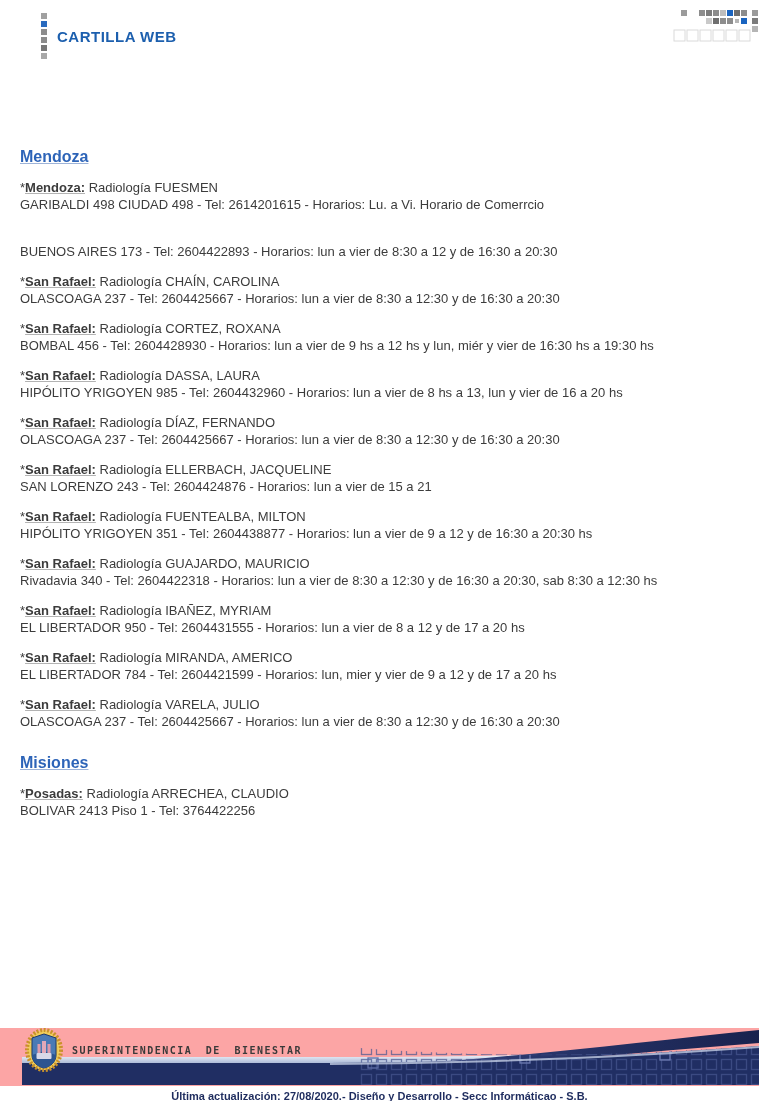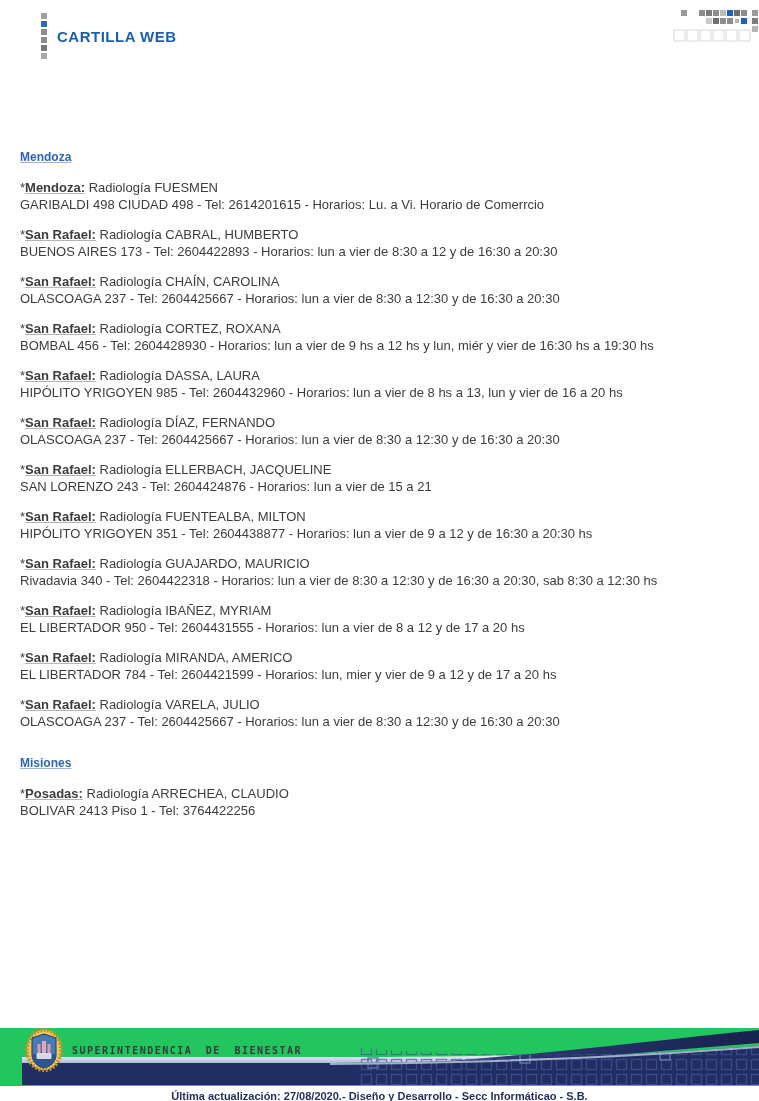--- a/index.html
+++ b/index.html
@@ -17,33 +17,33 @@
   .bs4{background:#8c8c8c;} .bs5{background:#787878;} .bs6{background:#a8a8a8;}
   .brand-title{
     color:#1c5fae;font-weight:bold;font-size:15px;letter-spacing:0.5px;
     font-family:"Liberation Sans", sans-serif;
   }
   .mosaic{position:absolute;right:2px;top:8px;}
 
   
   .listing{position:absolute;left:20px;top:137px;width:720px;font-size:13px;line-height:17px;}
   .section-heading{
-    color:#2d64b8;font-weight:bold;font-size:12px;line-height:20px;
+    color:#2d64b8;font-weight:bold;font-size:16px;line-height:20px;
     margin:10px 0 12px 0;text-decoration:underline;text-decoration-color:#9db3d8;
     cursor:pointer;display:inline-block;
   }
   .heading-row{margin:0;}
   .entry{margin:0 0 13px 0;}
   .entry .city{
     font-weight:bold;text-decoration:underline;text-decoration-color:#b3b3b3;color:#3c3c3c;
   }
   .entry .bullet{color:#3c3c3c;}
 
   
-  .footer{position:absolute;left:0;top:1028px;width:759px;height:73px;background:#22c55e;}
+  .footer{position:absolute;left:0;top:1028px;width:759px;height:73px;background:#fca5a5;}
   .footer-swoosh{position:absolute;left:0;top:0;}
   .org-block{position:absolute;left:24px;top:0px;display:flex;align-items:center;}
   .org-logo{margin-right:8px;}
   .org-name{
     font-family:"DejaVu Sans Mono", monospace;font-size:10px;font-weight:bold;
     color:#3a3a3a;letter-spacing:1.5px;word-spacing:6px;white-space:nowrap;
   }
   .update-bar{
     position:absolute;left:0;top:58px;width:759px;height:27px;background:#ffffff;
     text-align:center;
@@ -105,21 +105,21 @@
   </svg>
 </div>
 
 <div class="listing">
     <div class="heading-row"><a class="section-heading">Mendoza</a></div>
     <p class="entry">
     <span><span class="bullet">*</span><span class="city">Mendoza:</span><span> Radiología FUESMEN</span></span><br>
     <span>GARIBALDI 498 CIUDAD 498 - Tel: 2614201615 - Horarios: Lu. a Vi. Horario de Comerrcio</span>
   </p>
     <p class="entry">
-    <span><span class="bullet">*</span><span class="city">San Rafael:</span><span> Radiología CABRAL, HUMBERTO</span></span><br>
+    <br>
     <span>BUENOS AIRES 173 - Tel: 2604422893 - Horarios: lun a vier de 8:30 a 12 y de 16:30 a 20:30</span>
   </p>
     <p class="entry">
     <span><span class="bullet">*</span><span class="city">San Rafael:</span><span> Radiología CHAÍN, CAROLINA</span></span><br>
     <span>OLASCOAGA 237 - Tel: 2604425667 - Horarios: lun a vier de 8:30 a 12:30 y de 16:30 a 20:30</span>
   </p>
     <p class="entry">
     <span><span class="bullet">*</span><span class="city">San Rafael:</span><span> Radiología CORTEZ, ROXANA</span></span><br>
     <span>BOMBAL 456 - Tel: 2604428930 - Horarios: lun a vier de 9 hs a 12 hs y lun, miér y vier de 16:30 hs a 19:30 hs</span>
   </p>

